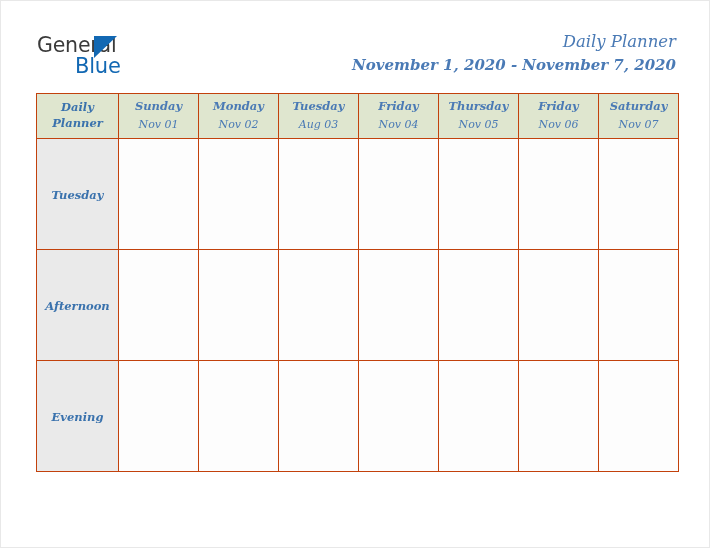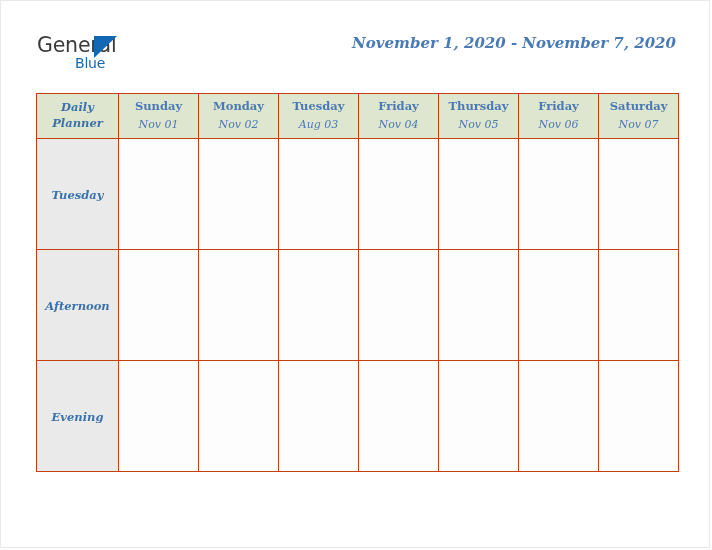--- a/index.html
+++ b/index.html
@@ -53,21 +53,21 @@
     top: 1px;
     width: 0; height: 0;
     border-left: 23px solid #1268b3;
     border-bottom: 22px solid transparent;
   }
   .logo-blue {
     position: absolute;
     left: 38px;
     top: 21px;
     font-family: "DejaVu Sans", sans-serif;
-    font-size: 14px;
+    font-size: 21px;
     letter-spacing: -0.2px;
     color: #1268b3;
     line-height: 1;
   }
 
   .titles {
     position: absolute;
     right: 33px;
     top: 30px;
     text-align: right;
@@ -111,20 +111,21 @@
   col.c-day   { width: 80px; }
 
   thead td {
     background: #dfe6cf !important;
     height: 44px;
     text-align: center;
     vertical-align: middle;
   }
   .hd-day {
     font-family: "DejaVu Serif", serif;
+    font-style: italic;
     font-weight: bold;
     font-size: 11.5px;
     color: #4a7ab5;
     line-height: 1.35;
   }
   .hd-date {
     font-family: "DejaVu Serif", serif;
     font-style: italic;
     font-size: 11px;
     color: #4a7ab5;
@@ -162,20 +163,21 @@
 
   <div class="top-band">
 
     <div class="logo">
       <span class="logo-general">General</span>
       <span class="logo-tri"></span>
       <span class="logo-blue">Blue</span>
     </div>
 
     <div class="titles">
+      <div class="title-main">Daily Planner</div>
       <div class="title-sub">November 1, 2020 - November 7, 2020</div>
     </div>
 
   </div>
 
   <table class="planner">
     <colgroup>
       <col class="c-label">
       <col class="c-day">
         <col class="c-day">

